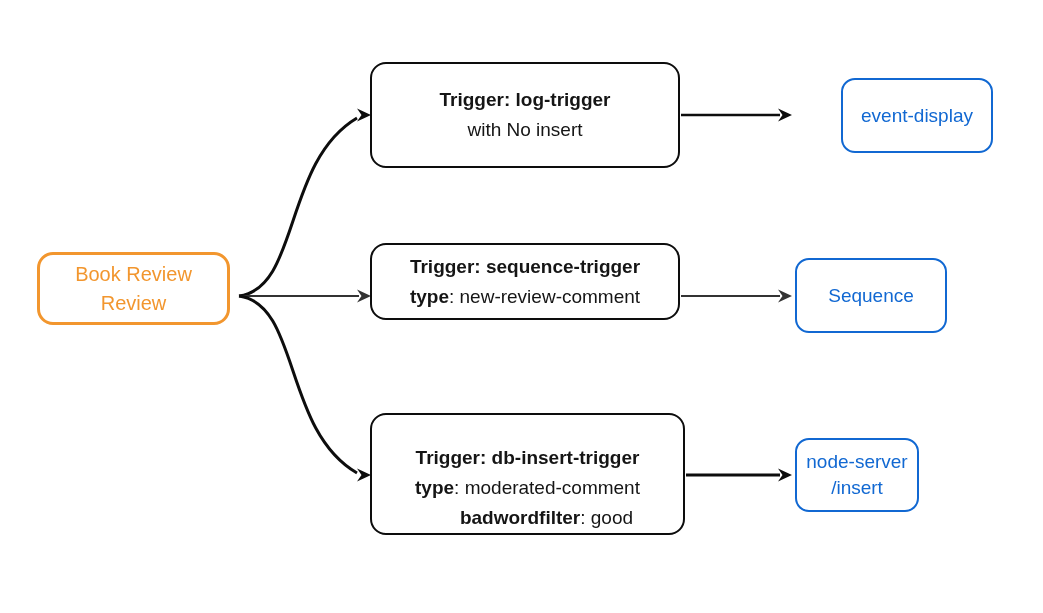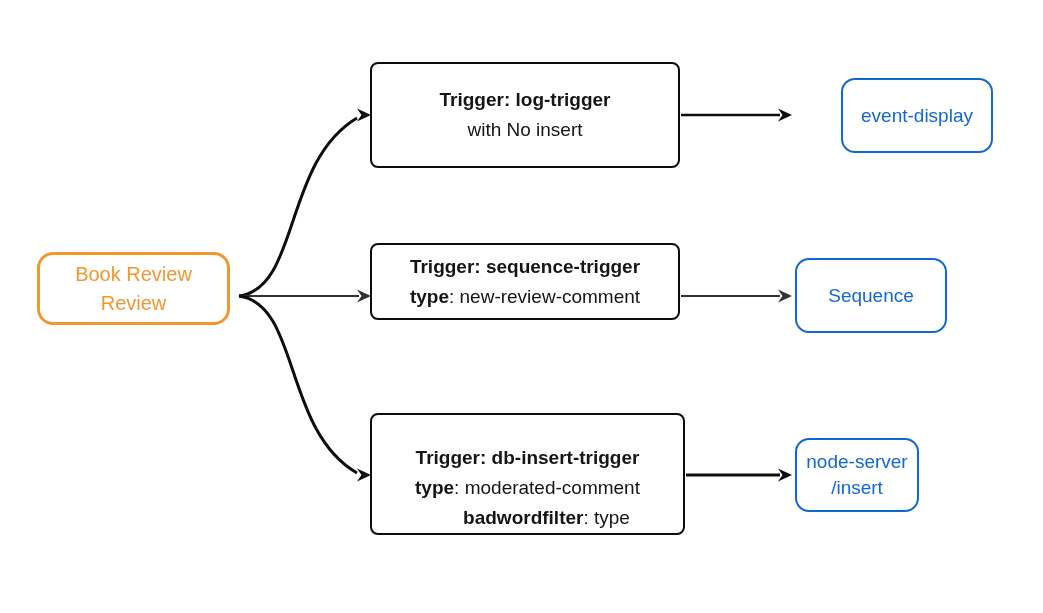--- a/index.html
+++ b/index.html
@@ -41,21 +41,21 @@
 
   .broker {
     border: 3px solid var(--orange, #f2962e);
     border-radius: 16px;
     color: var(--orange, #f2962e);
     font-size: 20px;
     line-height: 29px;
   }
   .trigger {
     border: 2.5px solid var(--node_border, #0d0d0d);
-    border-radius: 8px;
+    border-radius: 16px;
     color: var(--text_dark, #151515);
     font-size: 19px;
     line-height: 30px;
   }
   .sink {
     border: 2.5px solid var(--blue, #1168d2);
     border-radius: 14px;
     color: var(--blue, #1168d2);
     font-size: 19px;
     line-height: 26px;
@@ -97,21 +97,21 @@
   </div>
 
   <div class="node trigger" style="left:370px; top:243px; width:310px; height:77px;">
     <div class="line b">Trigger: sequence-trigger</div>
     <div class="line"><span class="b">type</span><span>: new-review-comment</span></div>
   </div>
 
   <div class="node trigger" style="left:370px; top:413px; width:315px; height:122px;justify-content:flex-end;">
     <div class="line b">Trigger: db-insert-trigger</div>
     <div class="line"><span class="b">type</span><span>: moderated-comment</span></div>
-    <div class="line indent"><span class="b">badwordfilter</span><span>: type</span></div>
+    <div class="line indent"><span class="b">badwordfilter</span><span>: good</span></div>
   </div>
 
   <div class="node sink" style="left:795px; top:78px; width:152px; height:75px;margin-left:46px;">
     <div class="line">event-display</div>
   </div>
 
   <div class="node sink" style="left:795px; top:258px; width:152px; height:75px;">
     <div class="line">Sequence</div>
   </div>
 

